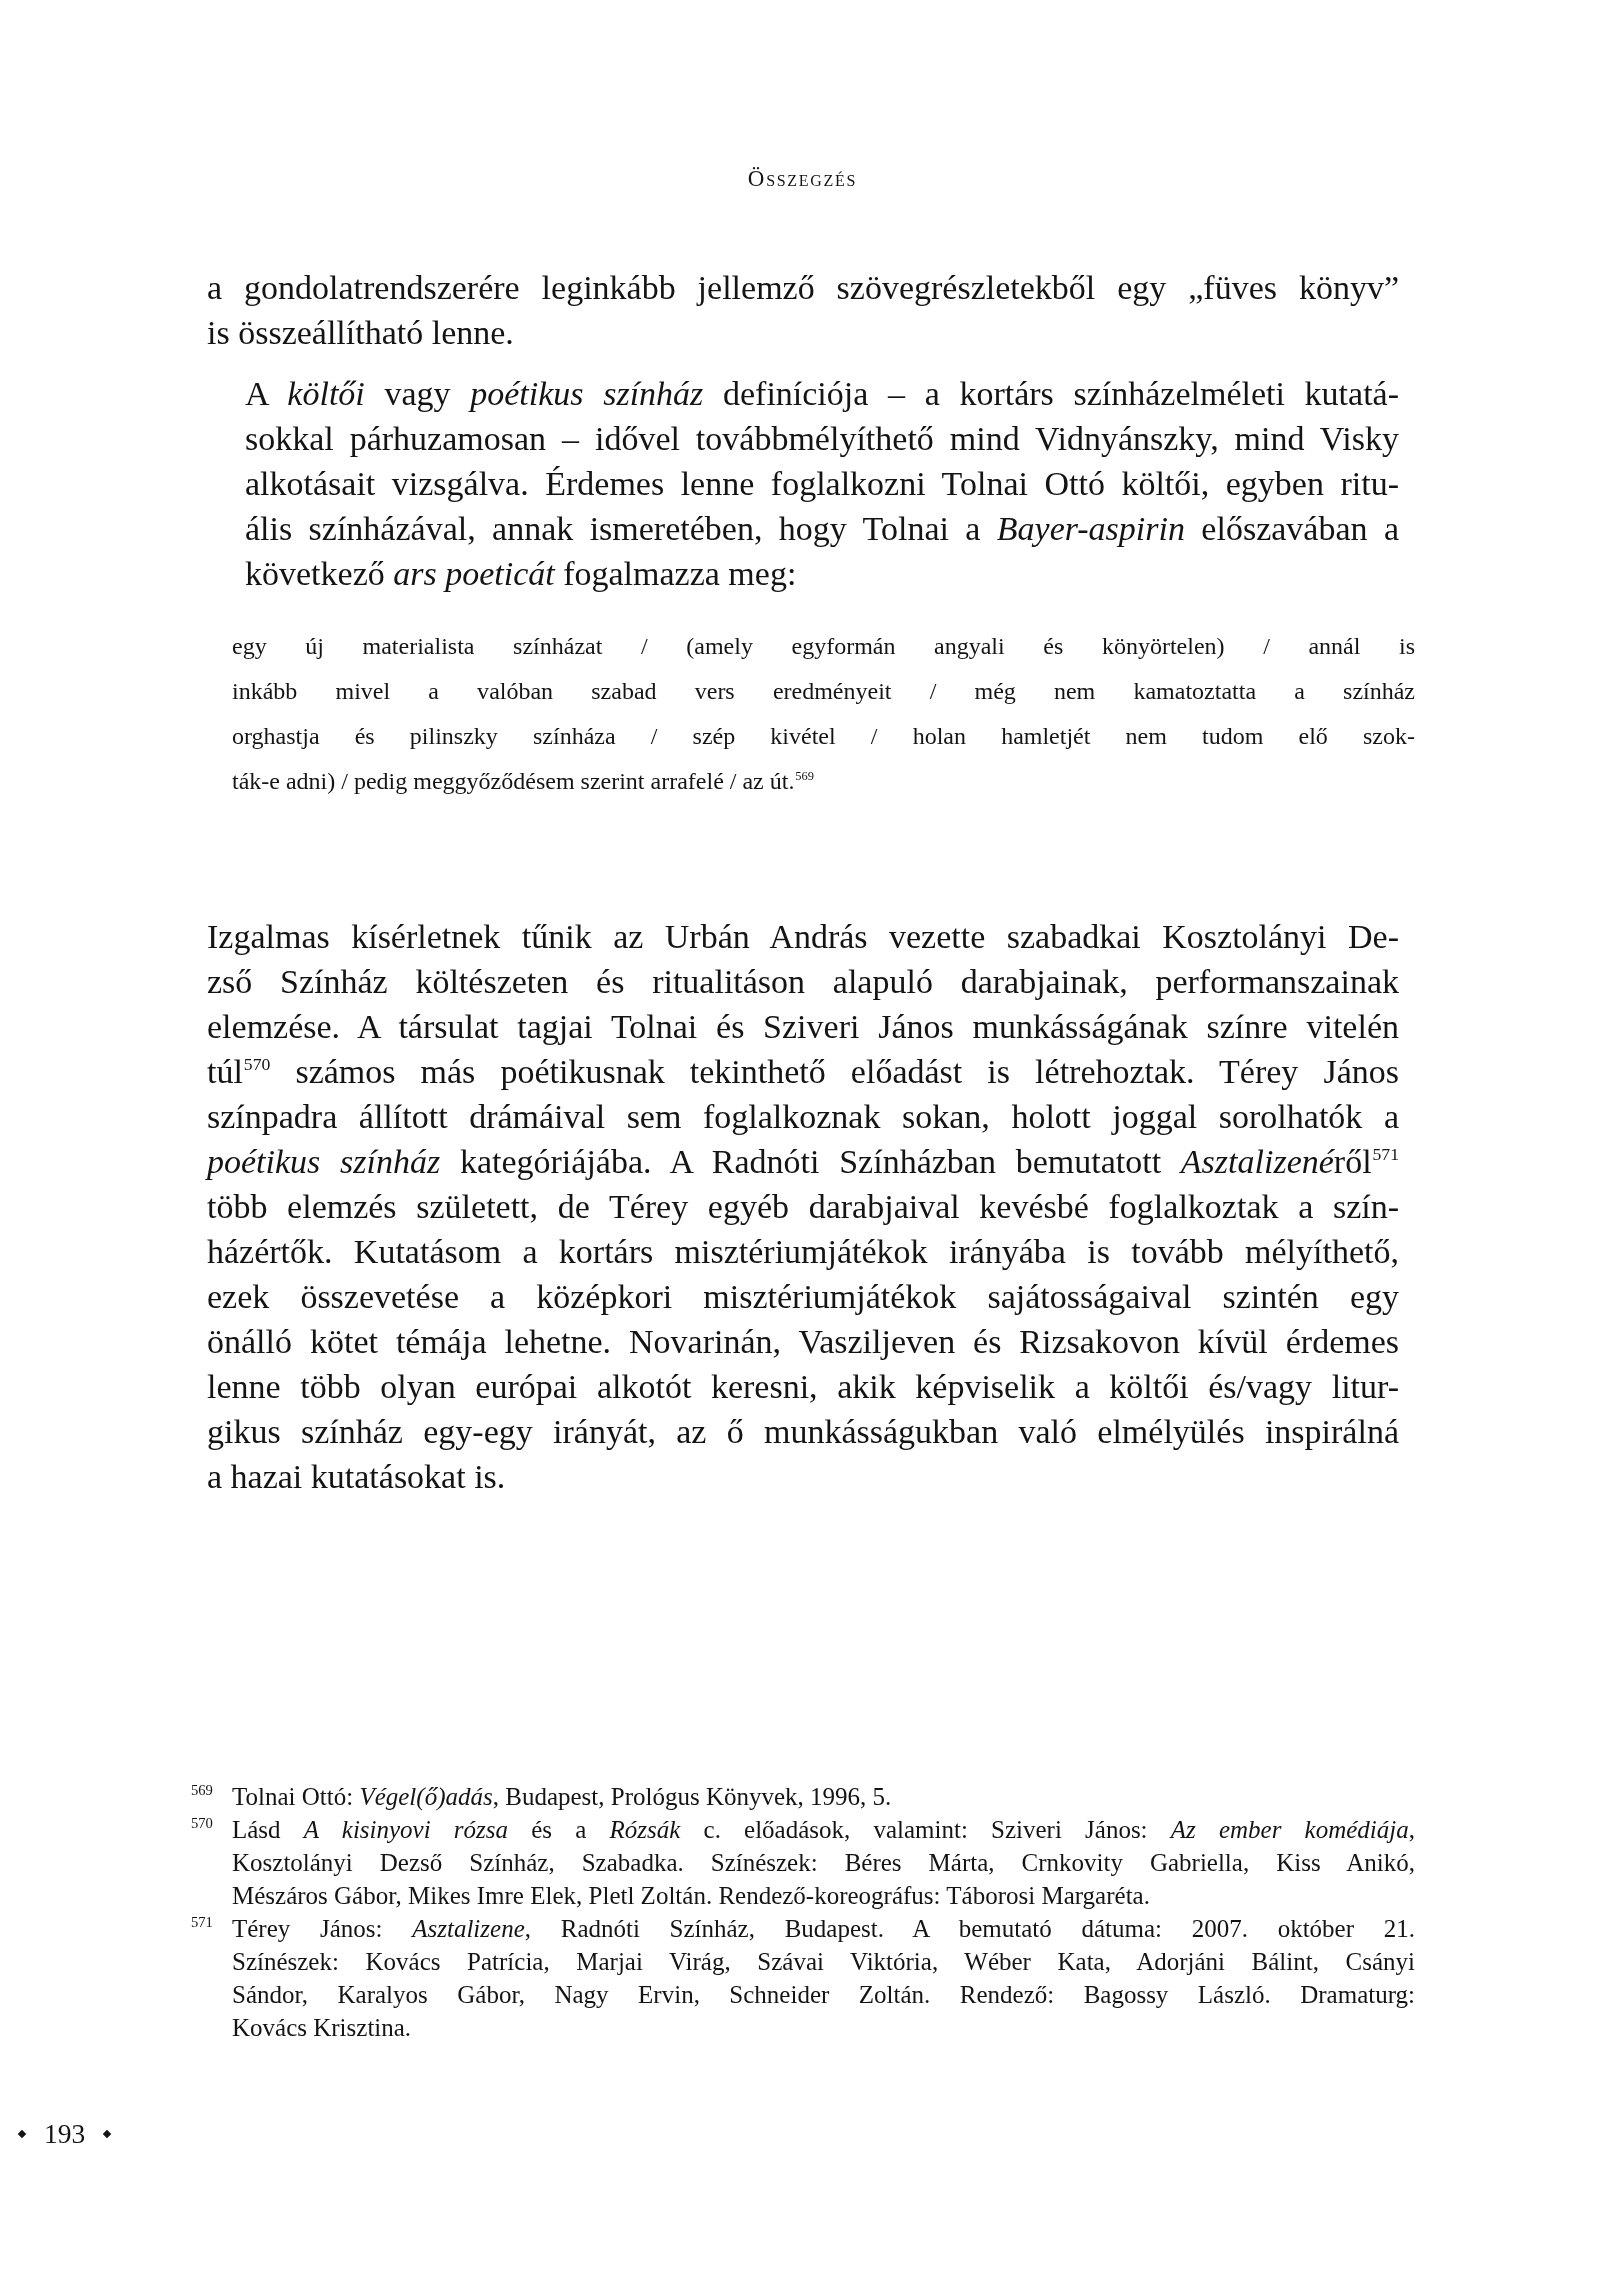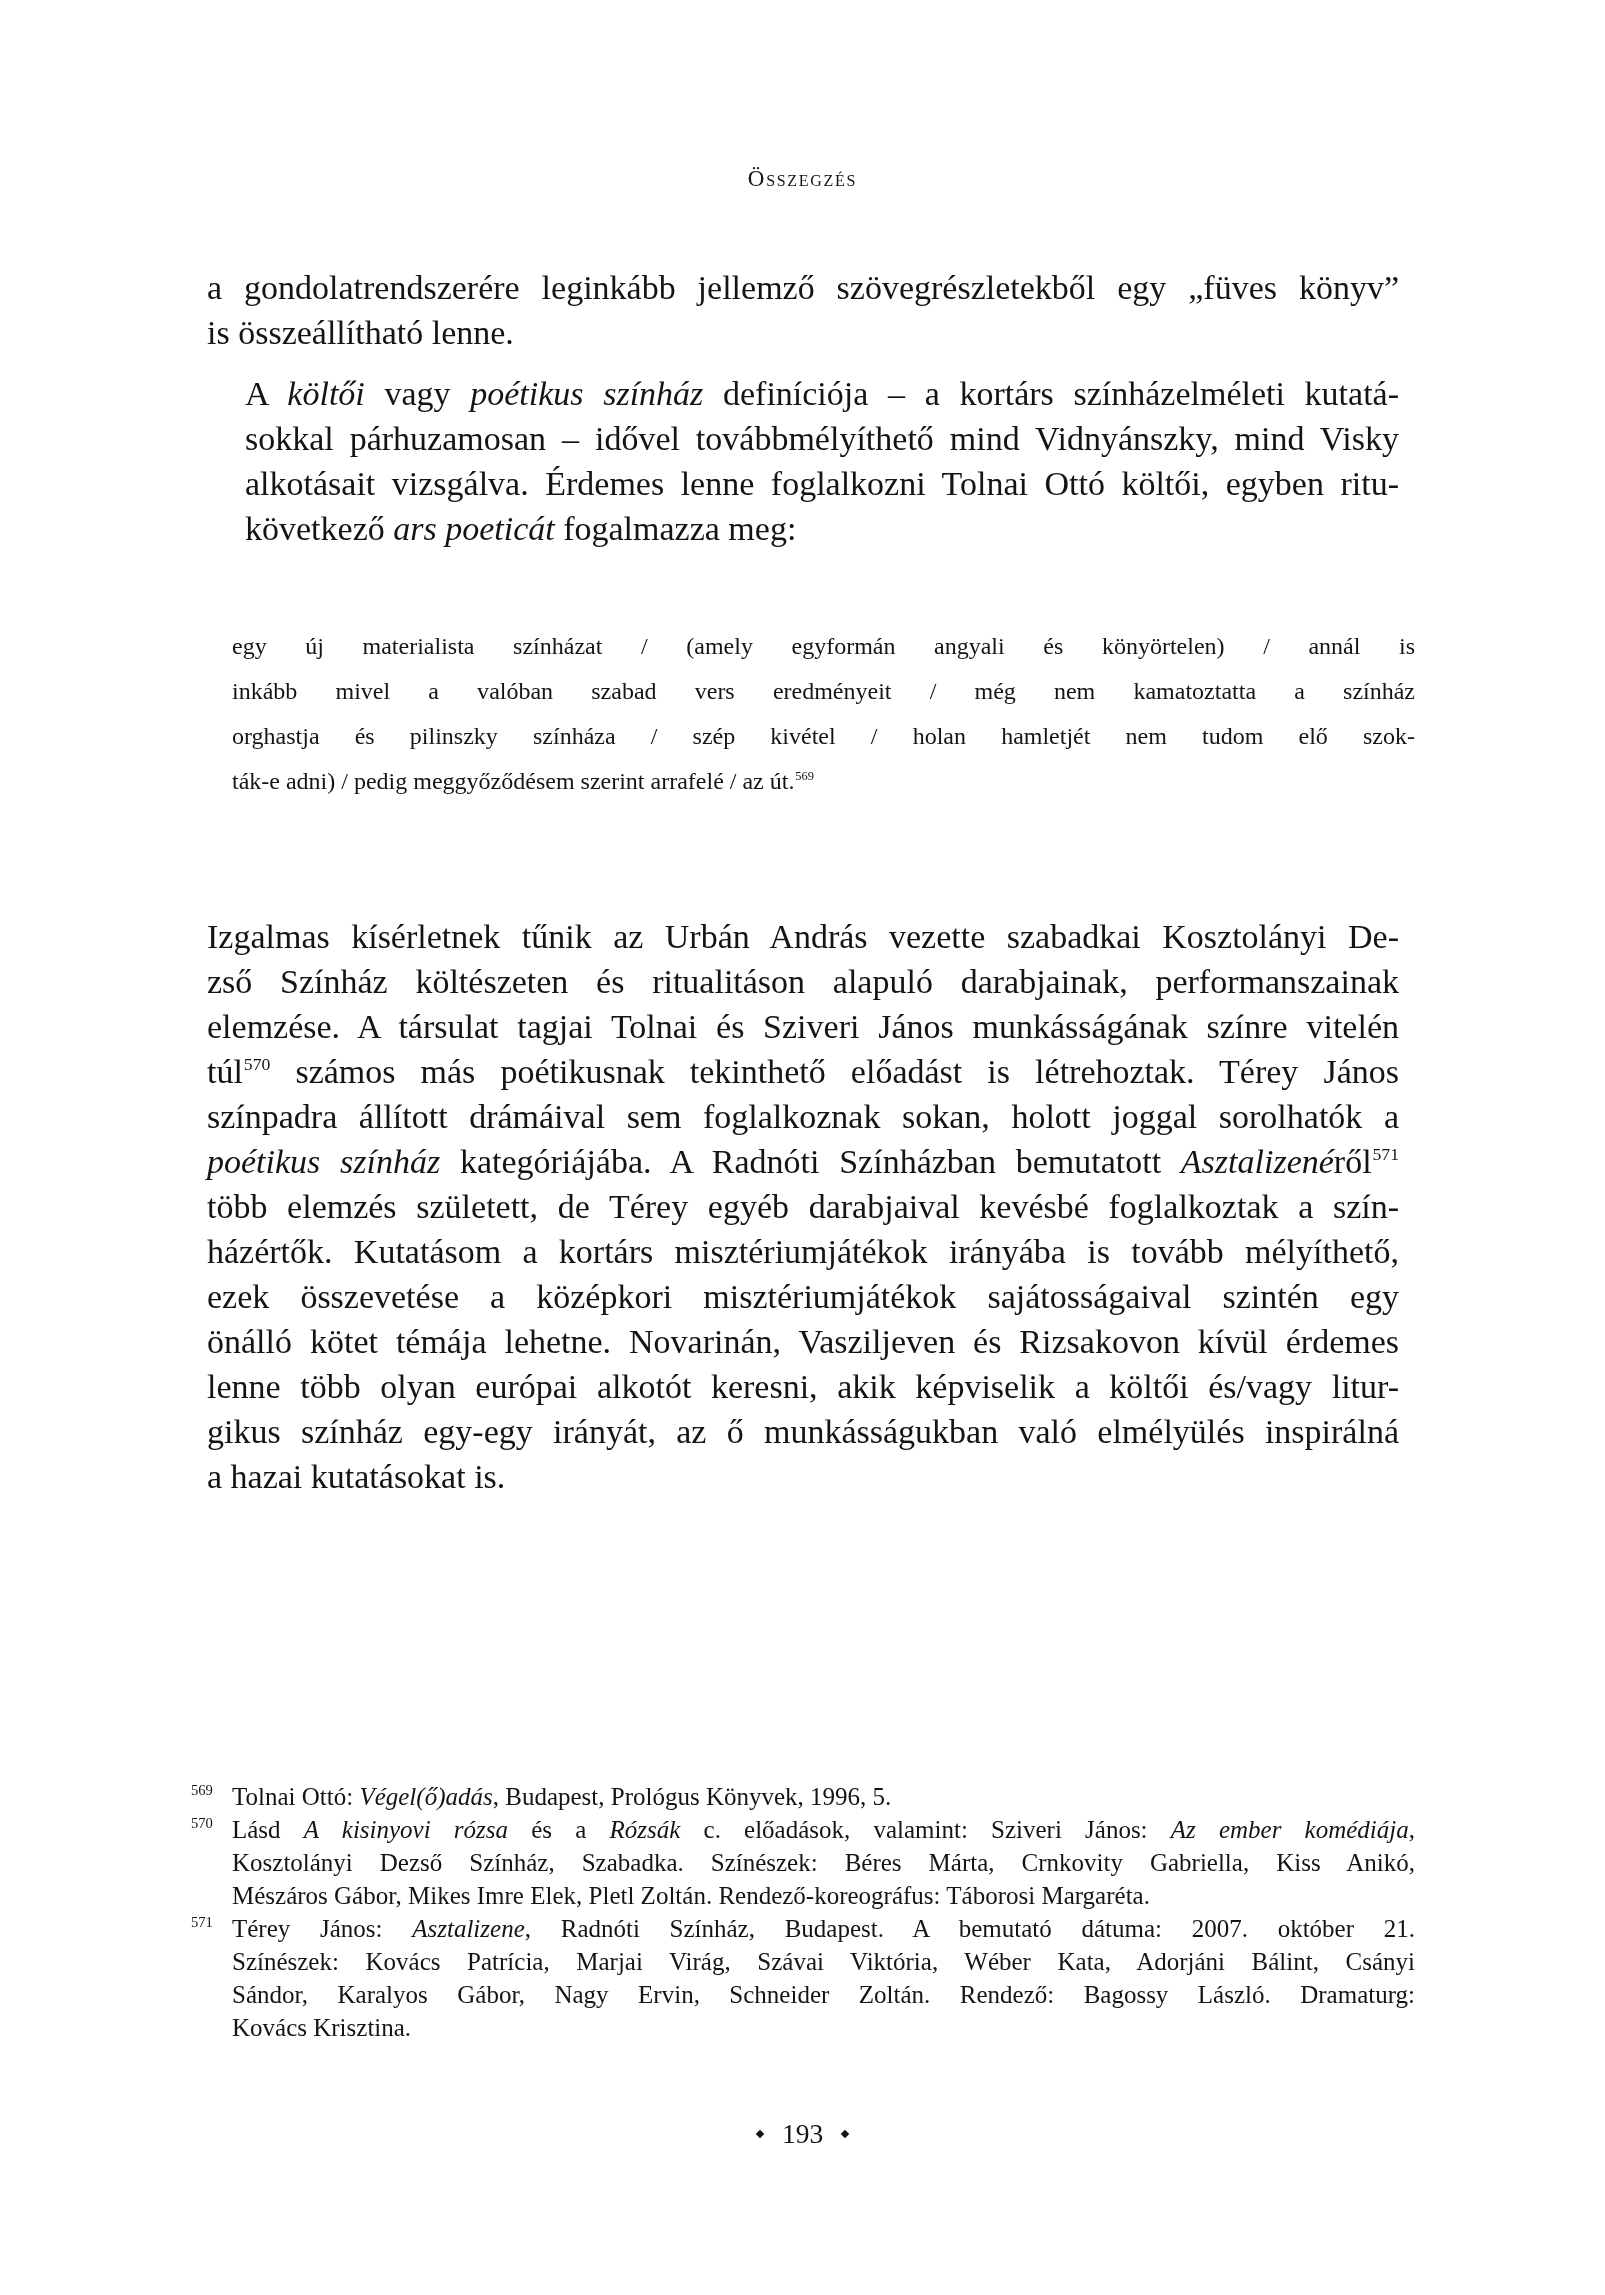--- a/index.html
+++ b/index.html
@@ -70,21 +70,20 @@
     top: 0;
     font-size: 14.6px;
     line-height: 1;
     margin-top: 3.4px;
   }
 
   .page-number {
     position: absolute;
     top: 2118px;
     left: 0; width: 1605px;
-    text-align: center;
     font-size: 27.5px;
   }
   .diamond {
     display: inline-block;
     width: 6px; height: 6px;
     background: #141414;
     transform: rotate(45deg);
     vertical-align: middle;
     margin: 0 19px;
     position: relative; top: -2.6px;
@@ -100,20 +99,21 @@
 
   <div class="body-text p1">
     <div class="para">
         <span class="line"><span>a gondolatrendszerére leginkább jellemző szövegrészletekből egy „füves könyv”</span></span>
         <span class="line last"><span>is összeállítható lenne.</span></span>
       </div>
     <div class="para indent">
         <span class="line"><span>A </span><i>költői</i><span> vagy </span><i>poétikus színház</i><span> definíciója – a kortárs színházelméleti kutatá-</span></span>
         <span class="line"><span>sokkal párhuzamosan – idővel továbbmélyíthető mind Vidnyánszky, mind Visky</span></span>
         <span class="line"><span>alkotásait vizsgálva. Érdemes lenne foglalkozni Tolnai Ottó költői, egyben ritu-</span></span>
+        <span class="line"><span>ális színházával, annak ismeretében, hogy Tolnai a </span><i>Bayer-aspirin</i><span> előszavában a</span></span>
         <span class="line last"><span>következő </span><i>ars poeticát</i><span> fogalmazza meg:</span></span>
       </div>
   </div>
 
   <div class="quote">
     <div>
         <span class="line"><span>egy új materialista színházat / (amely egyformán angyali és könyörtelen) / annál is</span></span>
         <span class="line"><span>inkább mivel a valóban szabad vers eredményeit / még nem kamatoztatta a színház</span></span>
         <span class="line"><span>orghastja és pilinszky színháza / szép kivétel / holan hamletjét nem tudom elő szok-</span></span>
         <span class="line last"><span>ták-e adni) / pedig meggyőződésem szerint arrafelé / az út.</span><sup class="fn">569</sup></span>

